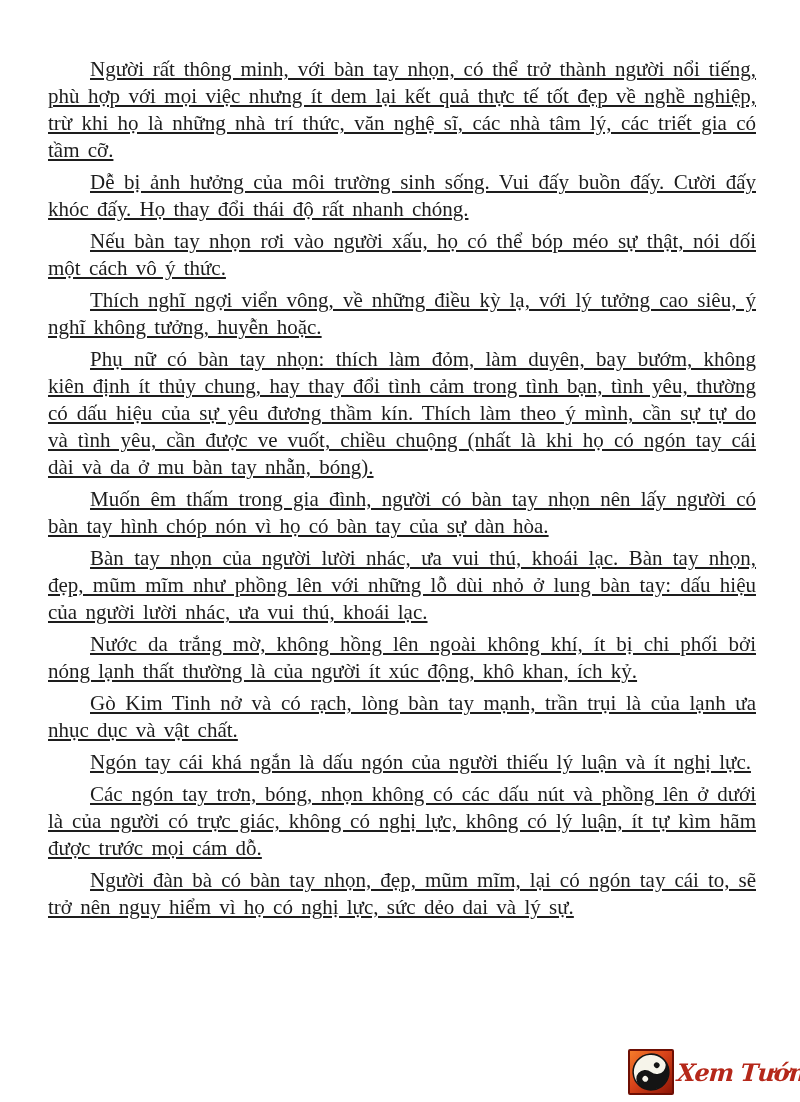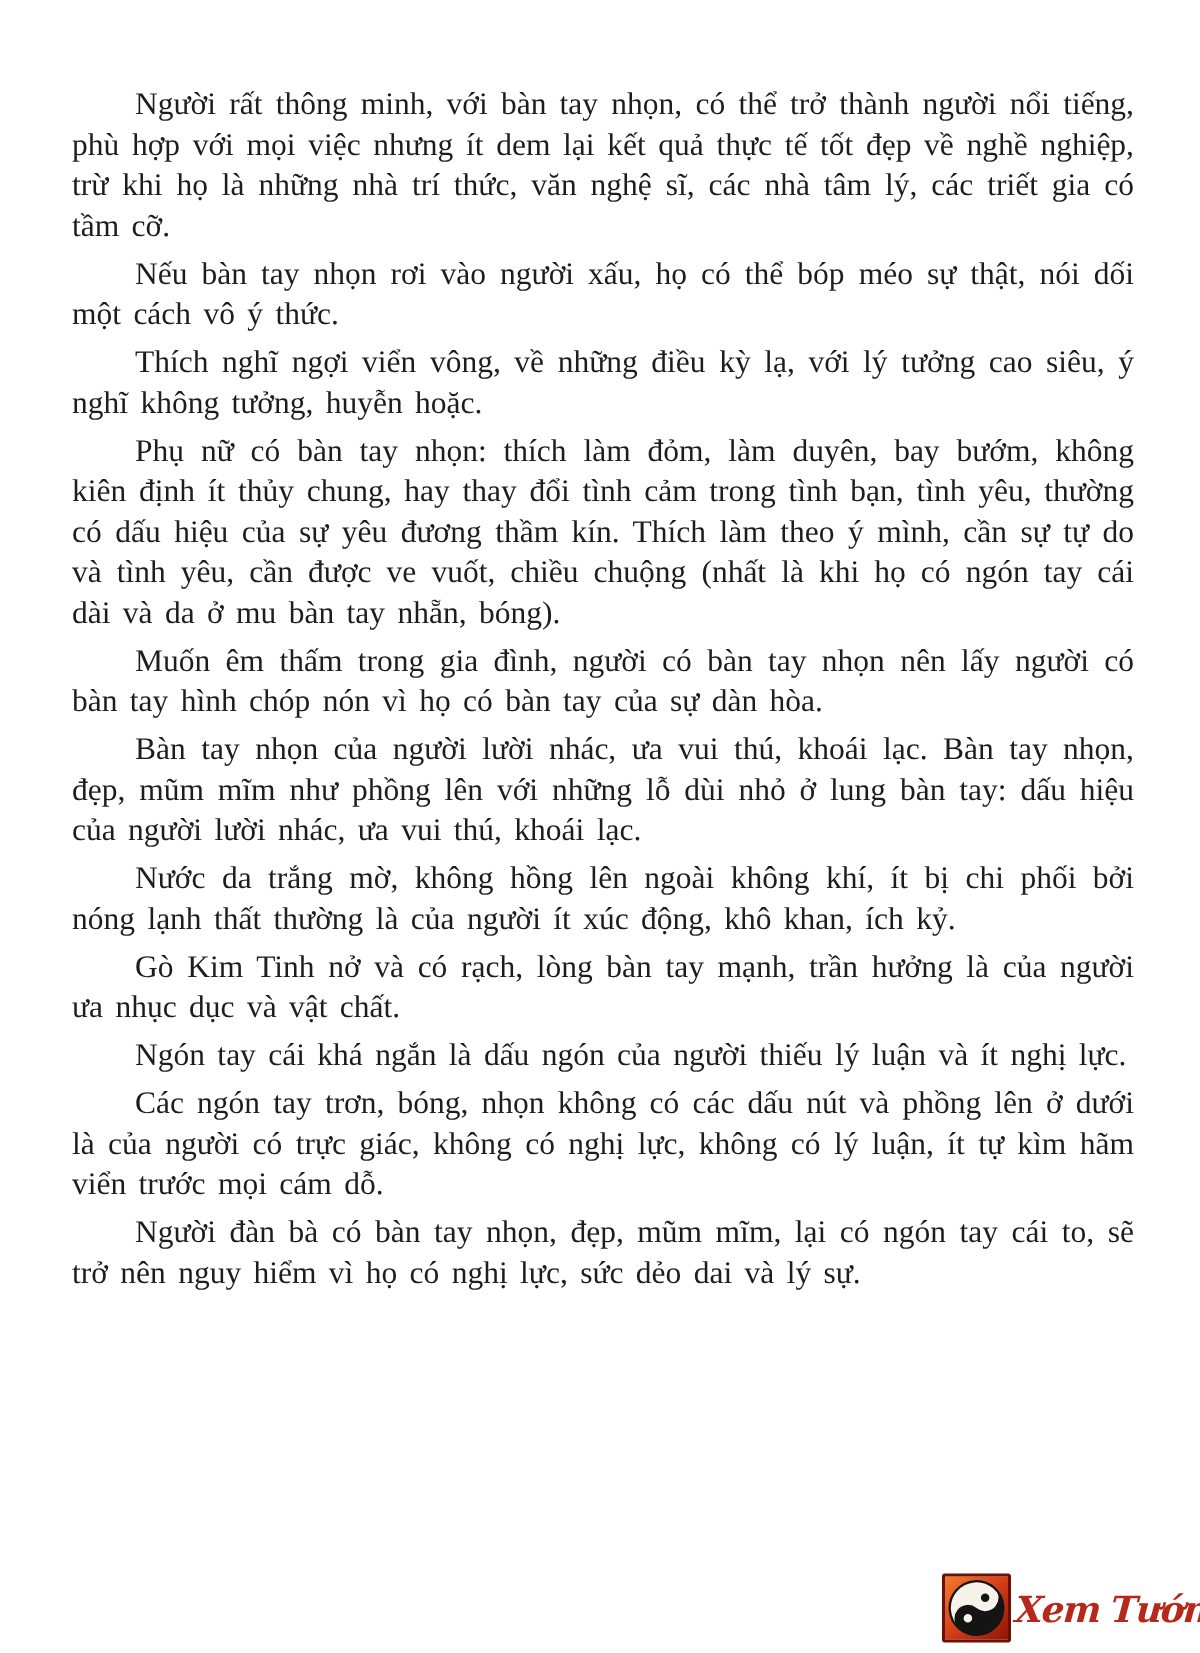--- a/index.html
+++ b/index.html
@@ -26,20 +26,21 @@
     width: 708px;
     color: #1d1d1d;
     font-size: 21px;
     line-height: 27px;
     text-align: justify;
     word-spacing: 3px;
   }
   .text-block p {
     margin: 0 0 5px 0;
     text-indent: 42px;
+    text-decoration: underline;
   }
   .watermark {
     position: absolute;
     left: 628px;
     top: 1046px;
     height: 52px;
     display: flex;
     align-items: center;
   }
   .wm-logo {
@@ -69,29 +70,30 @@
     transform: skewX(-4deg);
   }
 </style>
 </head>
 <body>
 
 <div class="page">
 
   <div class="text-block">
     <p>Người rất thông minh, với bàn tay nhọn, có thể trở thành người nổi tiếng, phù hợp với mọi việc nhưng ít dem lại kết quả thực tế tốt đẹp về nghề nghiệp, trừ khi họ là những nhà trí thức, văn nghệ sĩ, các nhà tâm lý, các triết gia có tầm cỡ.</p>
+    <p>Dễ bị ảnh hưởng của môi trường sinh sống. Vui đấy buồn đấy. Cười đấy khóc đấy. Họ thay đổi thái độ rất nhanh chóng.</p>
     <p>Nếu bàn tay nhọn rơi vào người xấu, họ có thể bóp méo sự thật, nói dối một cách vô ý thức.</p>
     <p>Thích nghĩ ngợi viển vông, về những điều kỳ lạ, với lý tưởng cao siêu, ý nghĩ không tưởng, huyễn hoặc.</p>
     <p>Phụ nữ có bàn tay nhọn: thích làm đỏm, làm duyên, bay bướm, không kiên định ít thủy chung, hay thay đổi tình cảm trong tình bạn, tình yêu, thường có dấu hiệu của sự yêu đương thầm kín. Thích làm theo ý mình, cần sự tự do và tình yêu, cần được ve vuốt, chiều chuộng (nhất là khi họ có ngón tay cái dài và da ở mu bàn tay nhẵn, bóng).</p>
     <p>Muốn êm thấm trong gia đình, người có bàn tay nhọn nên lấy người có bàn tay hình chóp nón vì họ có bàn tay của sự dàn hòa.</p>
     <p>Bàn tay nhọn của người lười nhác, ưa vui thú, khoái lạc. Bàn tay nhọn, đẹp, mũm mĩm như phồng lên với những lỗ dùi nhỏ ở lung bàn tay: dấu hiệu của người lười nhác, ưa vui thú, khoái lạc.</p>
     <p>Nước da trắng mờ, không hồng lên ngoài không khí, ít bị chi phối bởi nóng lạnh thất thường là của người ít xúc động, khô khan, ích kỷ.</p>
-    <p>Gò Kim Tinh nở và có rạch, lòng bàn tay mạnh, trần hưởng là của người ưa nhục dục và vật chất.</p>
+    <p>Gò Kim Tinh nở và có rạch, lòng bàn tay mạnh, trần trụi là của lạnh ưa nhục dục và vật chất.</p>
     <p>Ngón tay cái khá ngắn là dấu ngón của người thiếu lý luận và ít nghị lực.</p>
-    <p>Các ngón tay trơn, bóng, nhọn không có các dấu nút và phồng lên ở dưới là của người có trực giác, không có nghị lực, không có lý luận, ít tự kìm hãm viển trước mọi cám dỗ.</p>
+    <p>Các ngón tay trơn, bóng, nhọn không có các dấu nút và phồng lên ở dưới là của người có trực giác, không có nghị lực, không có lý luận, ít tự kìm hãm được trước mọi cám dỗ.</p>
     <p>Người đàn bà có bàn tay nhọn, đẹp, mũm mĩm, lại có ngón tay cái to, sẽ trở nên nguy hiểm vì họ có nghị lực, sức dẻo dai và lý sự.</p>
   </div>
 
   <div class="watermark">
     <div class="wm-logo">
       <svg width="38" height="38" viewBox="0 0 100 100">
         <g transform="rotate(40 50 50)">
           <circle cx="50" cy="50" r="47" fill="#f6f4ea" stroke="#141414" stroke-width="4"></circle>
           <path d="M50,3 A47,47 0 0 1 50,97 A23.5,23.5 0 0 1 50,50 A23.5,23.5 0 0 0 50,3 Z" fill="#141414"></path>
           <circle cx="50" cy="26.5" r="7.5" fill="#141414"></circle>

